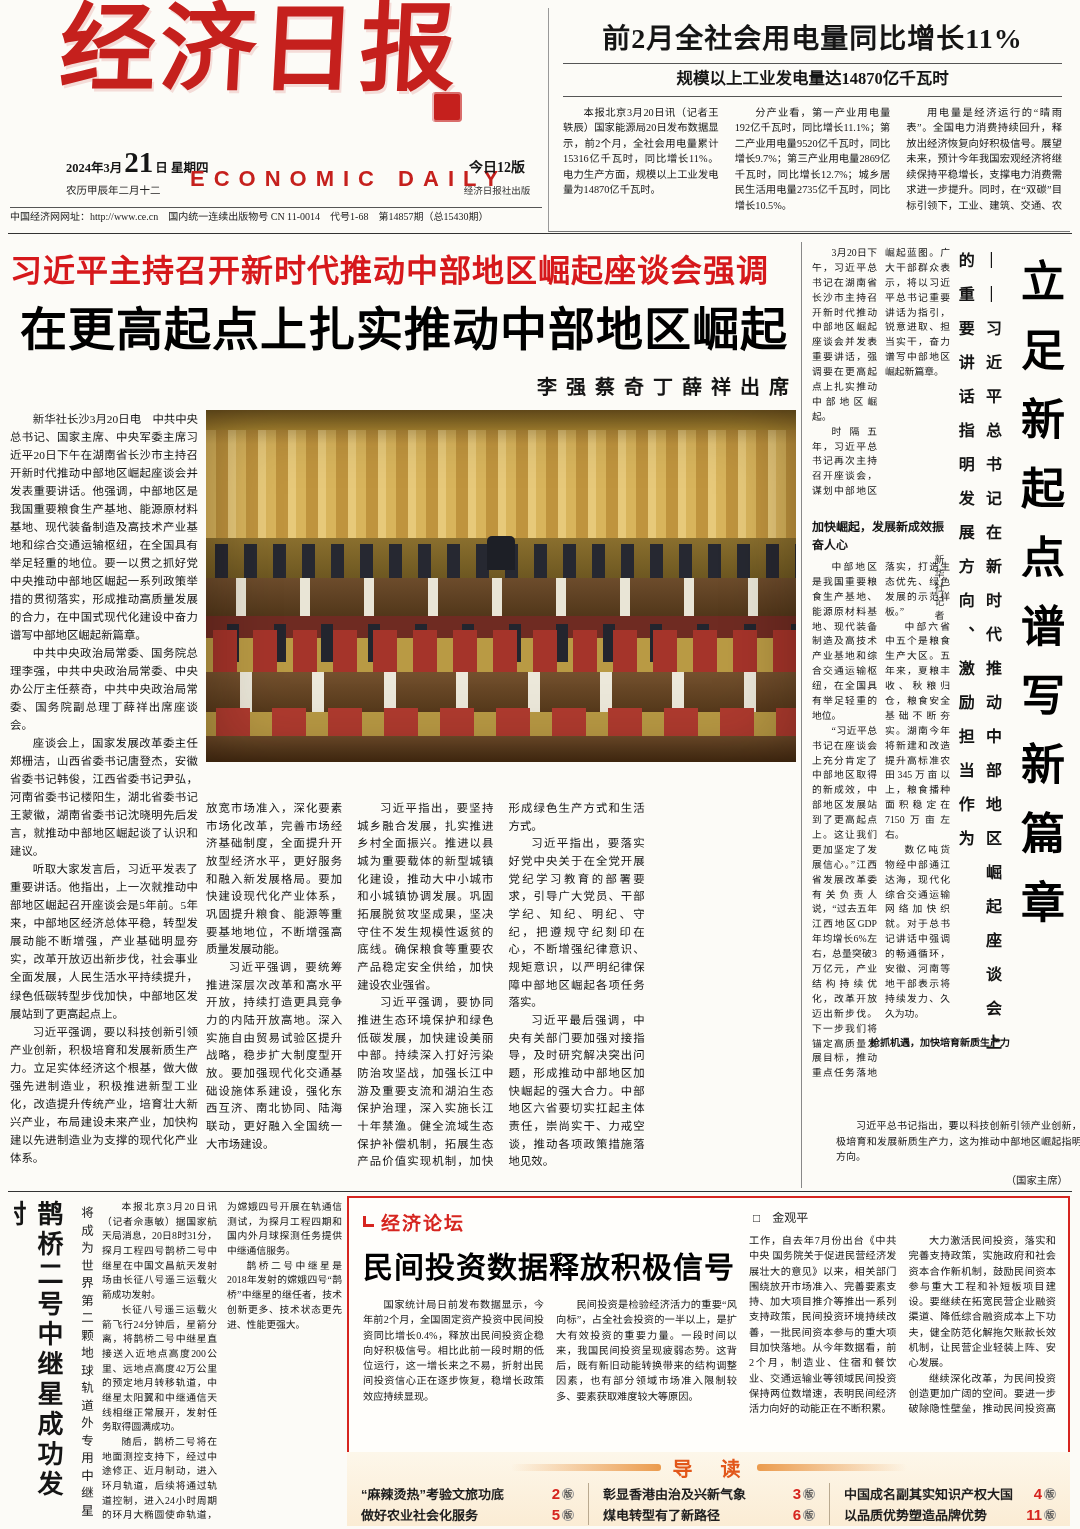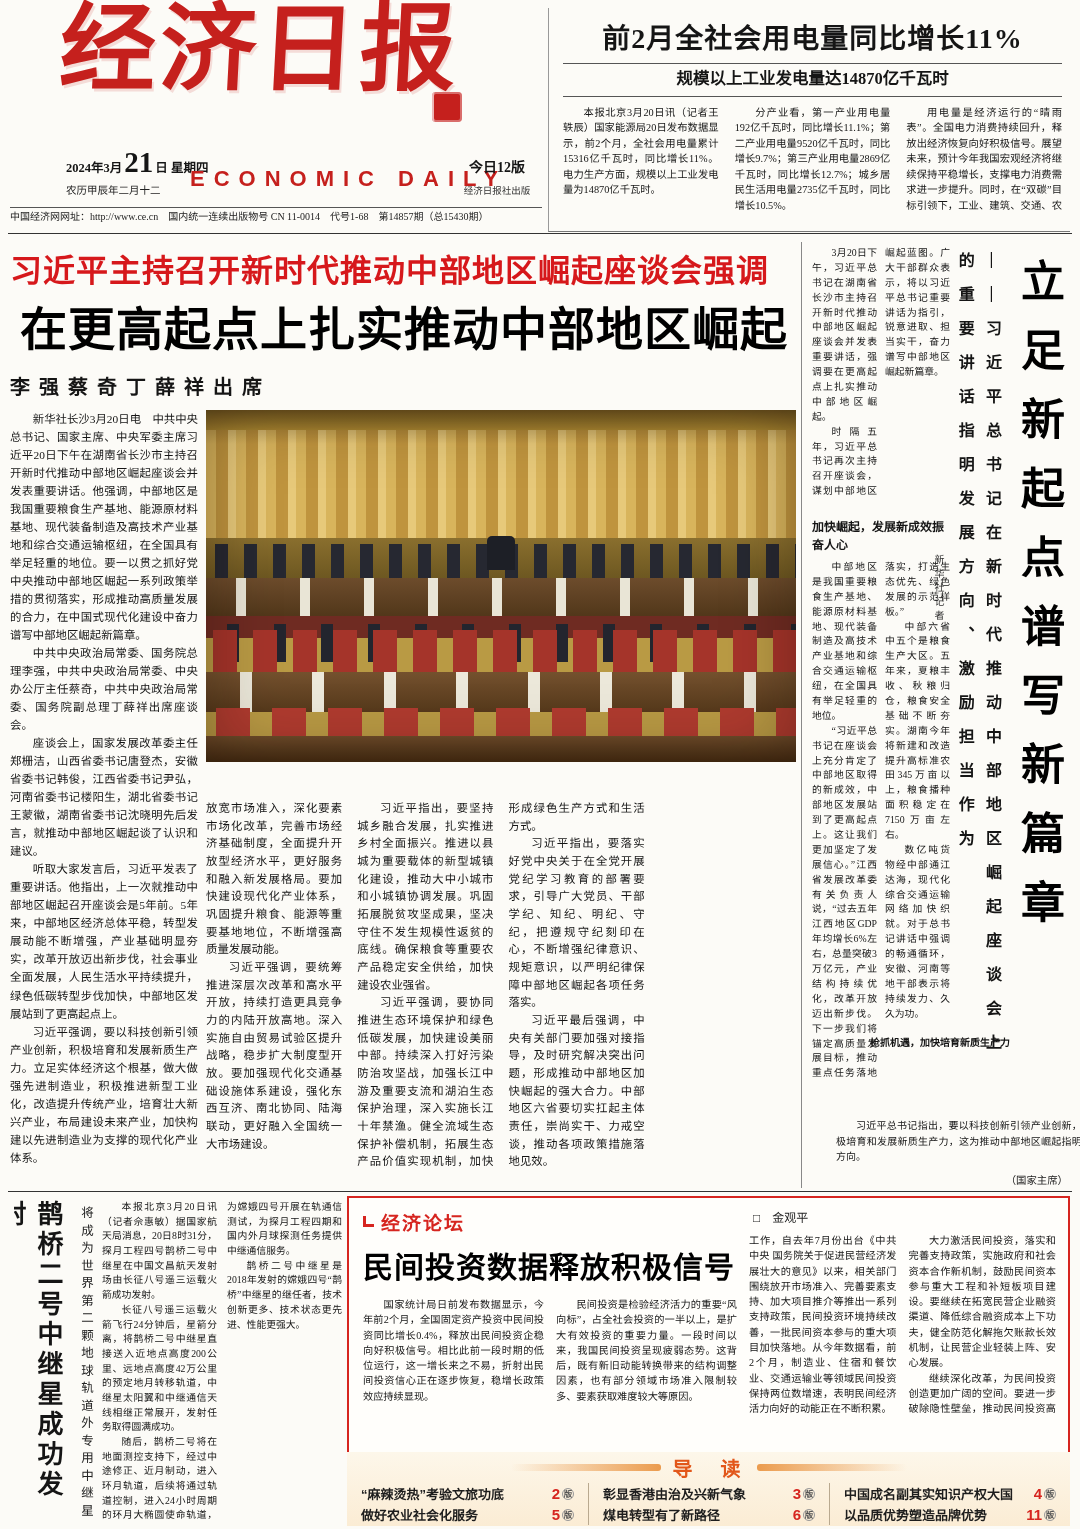--- a/index.html
+++ b/index.html
@@ -31,21 +31,21 @@
   .top-story{position:absolute;left:548px;top:8px;width:522px;height:224px;border-left:1px solid #999;
     border-bottom:1px solid #777;padding:0 8px 0 14px;}
   .ts-head{font-size:28px;font-weight:900;text-align:center;letter-spacing:1px;padding:8px 0 7px;}
   .ts-sub{font-size:16.5px;font-weight:700;text-align:center;padding:1px 0 7px;border-top:1px solid #555;border-bottom:1px solid #555;}
   .ts-cols{margin-top:8px;height:116px;columns:3;column-gap:16px;column-fill:auto;font-size:10.3px;line-height:1.5;overflow:hidden;}
 
   
   .kicker{position:absolute;left:10px;top:245px;width:788px;text-align:left;color:#d6181b;font-size:32px;
     font-weight:800;letter-spacing:1px;font-family:"Liberation Sans","DejaVu Sans",sans-serif;}
   .headline{position:absolute;left:10px;top:291px;width:788px;text-align:center;font-size:47px;font-weight:900;color:#000;letter-spacing:1px;}
-  .byline{position:absolute;left:10px;top:371px;width:788px;text-align:left;font-size:20px;font-weight:600;letter-spacing:9px;}
+  .byline{position:absolute;left:10px;top:371px;width:788px;text-align:right;font-size:20px;font-weight:600;letter-spacing:9px;}
   .lead-left{position:absolute;left:10px;top:410px;width:188px;height:778px;font-size:11.4px;line-height:1.58;overflow:hidden;}
   .lead-bottom{position:absolute;left:206px;top:800px;width:590px;height:388px;columns:4;column-gap:15px;column-fill:auto;
     font-size:11.4px;line-height:1.55;overflow:hidden;}
   .caption{position:absolute;left:206px;top:768px;width:590px;font-size:10.4px;line-height:1.45;color:#111;}
   .caption .credit{margin-left:18px;white-space:nowrap;}
 
   
   .photo{position:absolute;left:206px;top:410px;width:590px;height:352px;overflow:hidden;background:#b99a44;}
   .photo>div{position:absolute;left:0;right:0;}
   .ph-curtain{top:0;height:150px;background:

